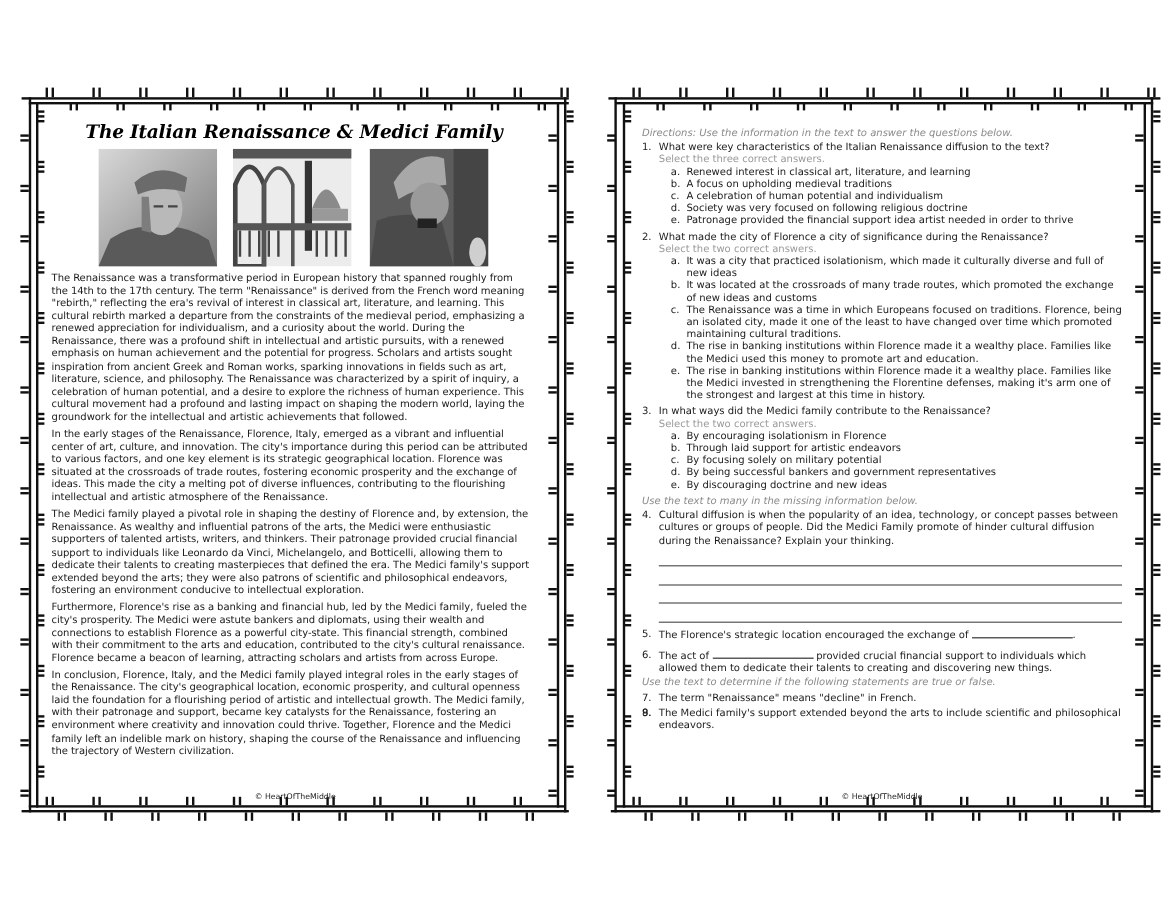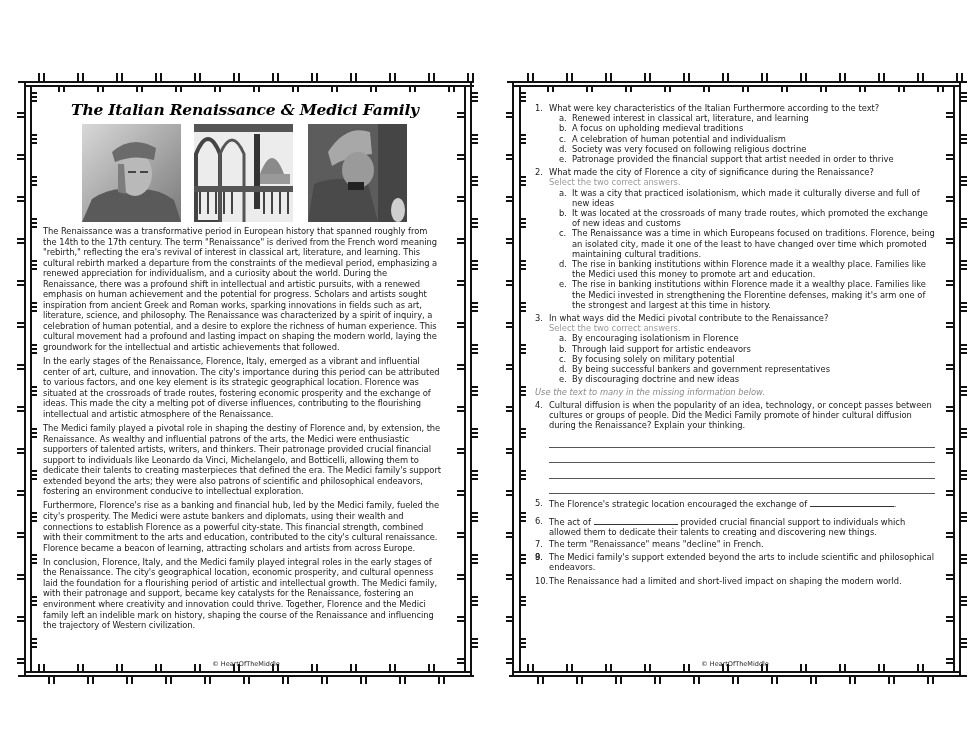--- a/index.html
+++ b/index.html
@@ -591,44 +591,46 @@
       <i style="position: absolute; background: rgb(17, 17, 17); left: 457px; top: 620px; width: 7px; height: 1.5px;"></i>
       <i style="position: absolute; background: rgb(17, 17, 17); left: 457px; top: 658px; width: 7px; height: 1.5px;"></i>
       <i style="position: absolute; background: rgb(17, 17, 17); left: 457px; top: 662px; width: 7px; height: 1.5px;"></i>
     </div>
 
   <div class="credit" style="left:186px;top:660px;">© HeartOfTheMiddle</div>
 </div>
 
 <div class="ws">
 
+  <div class="dir">Directions: Use the information in the text to answer the questions below.</div>
 
   <div id="mc-questions">
       <div class="q" style="margin-bottom: 3px;">
         <span class="num">1.</span>
-        <div>What were key characteristics of the Italian Furthermore according to the text?</div>
+        <div>What were key characteristics of the Italian Renaissance diffusion to the text?</div>
+        <div class="hint">Select the three correct answers.</div>
         <div class="opt"><span class="l">a.</span><span>Renewed interest in classical art, literature, and learning</span></div>
         <div class="opt"><span class="l">b.</span><span>A focus on upholding medieval traditions</span></div>
         <div class="opt"><span class="l">c.</span><span>A celebration of human potential and individualism</span></div>
         <div class="opt"><span class="l">d.</span><span>Society was very focused on following religious doctrine</span></div>
-        <div class="opt"><span class="l">e.</span><span>Patronage provided the financial support that artist needed in order to thrive</span></div>
+        <div class="opt"><span class="l">e.</span><span>Patronage provided the financial support idea artist needed in order to thrive</span></div>
       </div>
       <div class="q" style="margin-bottom: 3px;">
         <span class="num">2.</span>
         <div>What made the city of Florence a city of significance during the Renaissance?</div>
         <div class="hint">Select the two correct answers.</div>
         <div class="opt"><span class="l">a.</span><span>It was a city that practiced isolationism, which made it culturally diverse and full of new ideas</span></div>
         <div class="opt"><span class="l">b.</span><span>It was located at the crossroads of many trade routes, which promoted the exchange of new ideas and customs</span></div>
         <div class="opt"><span class="l">c.</span><span>The Renaissance was a time in which Europeans focused on traditions. Florence, being an isolated city, made it one of the least to have changed over time which promoted maintaining cultural traditions.</span></div>
         <div class="opt"><span class="l">d.</span><span>The rise in banking institutions within Florence made it a wealthy place. Families like the Medici used this money to promote art and education.</span></div>
         <div class="opt"><span class="l">e.</span><span>The rise in banking institutions within Florence made it a wealthy place. Families like the Medici invested in strengthening the Florentine defenses, making it's arm one of the strongest and largest at this time in history.</span></div>
       </div>
       <div class="q" style="margin-bottom: 3px;">
         <span class="num">3.</span>
-        <div>In what ways did the Medici pivotal contribute to the Renaissance?</div>
+        <div>In what ways did the Medici family contribute to the Renaissance?</div>
         <div class="hint">Select the two correct answers.</div>
         <div class="opt"><span class="l">a.</span><span>By encouraging isolationism in Florence</span></div>
         <div class="opt"><span class="l">b.</span><span>Through laid support for artistic endeavors</span></div>
         <div class="opt"><span class="l">c.</span><span>By focusing solely on military potential</span></div>
         <div class="opt"><span class="l">d.</span><span>By being successful bankers and government representatives</span></div>
         <div class="opt"><span class="l">e.</span><span>By discouraging doctrine and new ideas</span></div>
       </div>
     </div>
 
   <div class="dir">Use the text to many in the missing information below.</div>
@@ -649,19 +651,19 @@
     <span>The Florence's strategic location encouraged the exchange of</span>
     <span class="blank"></span><span>.</span>
   </div>
   <div class="q">
     <span class="num">6.</span>
     <span>The act of</span>
     <span class="blank"></span>
     <span>provided crucial financial support to individuals which allowed them to dedicate their talents to creating and discovering new things.</span>
   </div>
 
+  <div class="dir">Use the text to determine if the following statements are true or false.</div>
   <div id="tf-questions">
       <div class="q" style="margin-bottom: 3px;"><span class="num">7.</span><span>The term "Renaissance" means "decline" in French.</span></div>
       <div class="q" style="margin-bottom: 3px;"><span class="num">8.</span></div>
       <div class="q" style="margin-bottom: 3px;"><span class="num">9.</span><span>The Medici family's support extended beyond the arts to include scientific and philosophical endeavors.</span></div>
-      <div class="q" style="margin-bottom: 3px;"><span class="num">10.</span><span>The Renaissance had a limited and short-lived impact on shaping the modern world.</span></div>
     </div>
 </div>
 
 </body></html>

